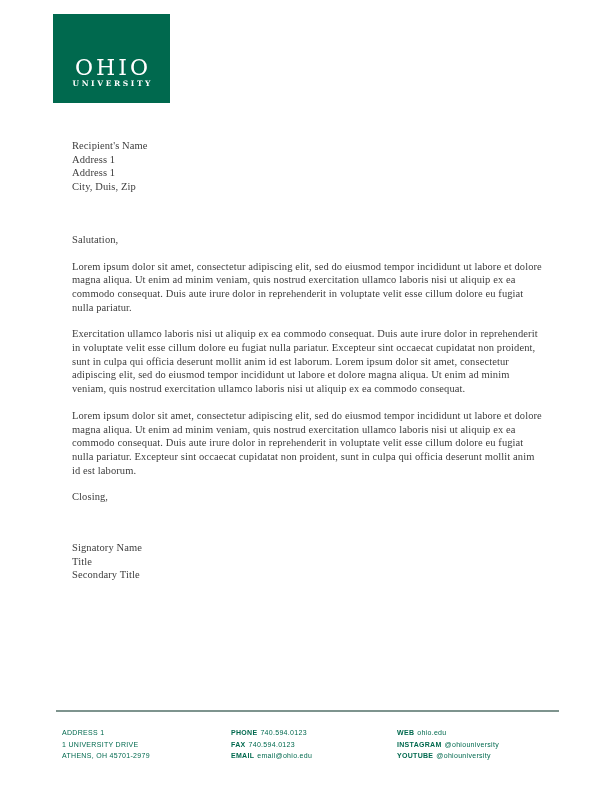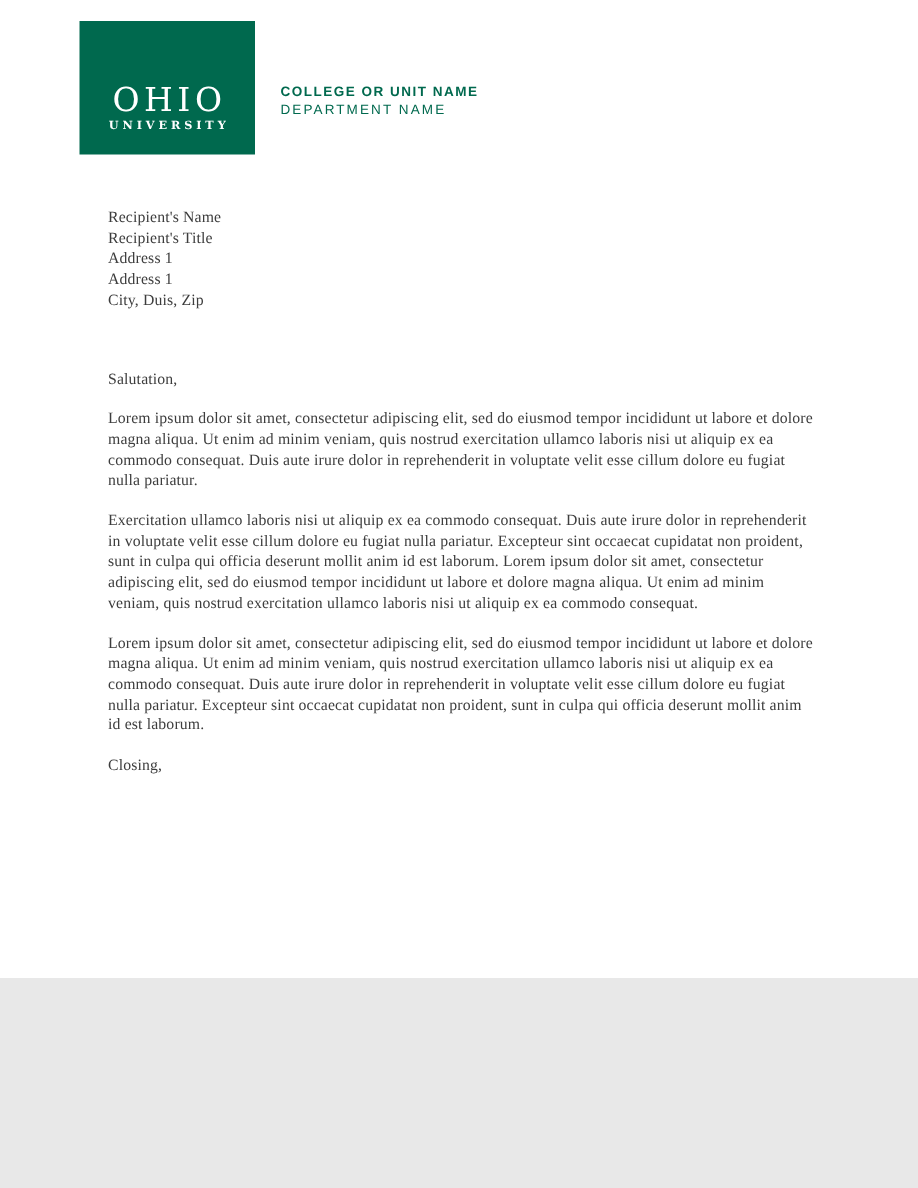--- a/index.html
+++ b/index.html
@@ -1,19 +1,19 @@
 <!DOCTYPE html>
 <html><head>
 <meta charset="utf-8">
 <style>
   html, body { margin: 0; padding: 0; background: #e8e8e8; }
   .page {
     position: relative;
     width: 612px;
-    height: 652px;
+    height: 792px;
     background: #ffffff;
     margin: 0 auto;
     overflow: hidden;
     font-family: "Liberation Sans", sans-serif;
   }
 
   
   .logo-box {
     position: absolute;
     left: 53px; top: 14px;
@@ -102,43 +102,43 @@
 </head>
 <body>
 
 <div class="page">
 
   <div class="logo-box">
     <div class="logo-ohio">OHIO</div>
     <div class="logo-univ">UNIVERSITY</div>
   </div>
 
-  <div class="header-text">
-    <div class="college-name">COLLEGE OR UNIT NAME</div>
-    <div class="department-name">DEPARTMENT NAME</div>
-  </div>
 
   <div class="letter">
 
     <div class="recipient-block">
       <div>Recipient's Name</div>
-      <div>Recipient's Title</div>
       <div>Address 1</div>
       <div>Address 1</div>
       <div>City, Duis, Zip</div>
     </div>
 
     <div class="salutation">Salutation,</div>
 
     <div class="para">Lorem ipsum dolor sit amet, consectetur adipiscing elit, sed do eiusmod tempor incididunt ut labore et dolore magna aliqua. Ut enim ad minim veniam, quis nostrud exercitation ullamco laboris nisi ut aliquip ex ea commodo consequat. Duis aute irure dolor in reprehenderit in voluptate velit esse cillum dolore eu fugiat nulla pariatur.</div>
     <div class="para">Exercitation ullamco laboris nisi ut aliquip ex ea commodo consequat. Duis aute irure dolor in reprehenderit in voluptate velit esse cillum dolore eu fugiat nulla pariatur. Excepteur sint occaecat cupidatat non proident, sunt in culpa qui officia deserunt mollit anim id est laborum. Lorem ipsum dolor sit amet, consectetur adipiscing elit, sed do eiusmod tempor incididunt ut labore et dolore magna aliqua. Ut enim ad minim veniam, quis nostrud exercitation ullamco laboris nisi ut aliquip ex ea commodo consequat.</div>
     <div class="para">Lorem ipsum dolor sit amet, consectetur adipiscing elit, sed do eiusmod tempor incididunt ut labore et dolore magna aliqua. Ut enim ad minim veniam, quis nostrud exercitation ullamco laboris nisi ut aliquip ex ea commodo consequat. Duis aute irure dolor in reprehenderit in voluptate velit esse cillum dolore eu fugiat nulla pariatur. Excepteur sint occaecat cupidatat non proident, sunt in culpa qui officia deserunt mollit anim id est laborum.</div>
 
     <div class="closing">Closing,</div>
 
+    <div class="signature-block">
+      <div>Signatory Name</div>
+      <div>Title</div>
+      <div>Secondary Title</div>
+    </div>
   </div>
 
   <div class="footer-rule"></div>
 
   <div class="footer-col footer-col-address">
     <div>ADDRESS 1</div>
     <div>1 UNIVERSITY DRIVE</div>
     <div>ATHENS, OH 45701-2979</div>
   </div>
 

